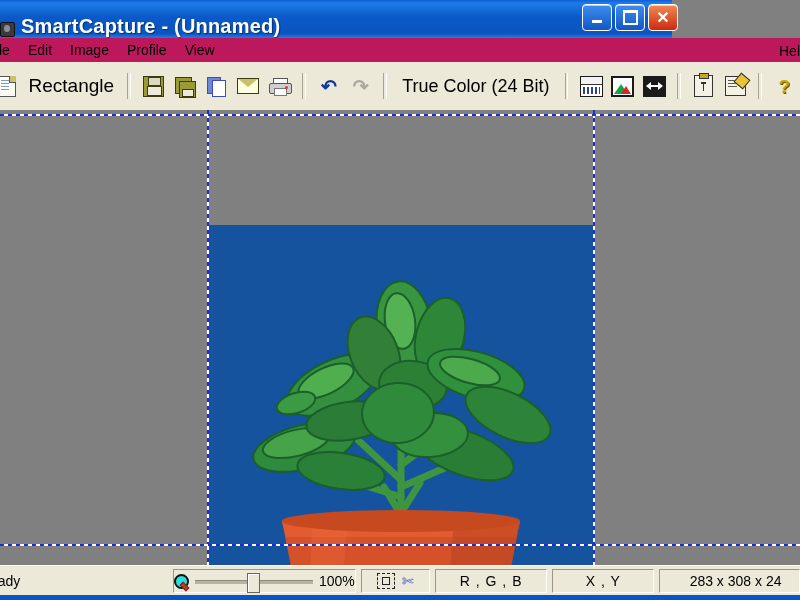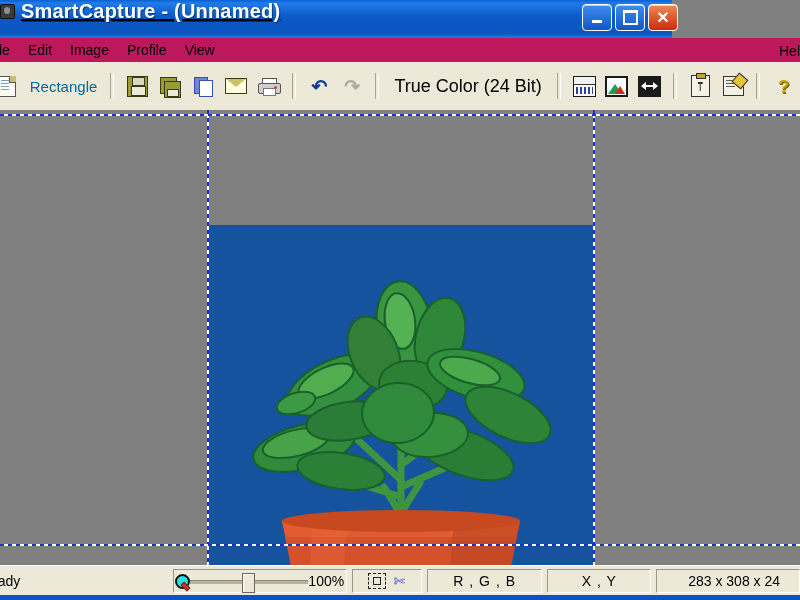--- a/index.html
+++ b/index.html
@@ -7,21 +7,21 @@
     width:800px;height:600px;overflow:hidden;
     font-family:"Liberation Sans", sans-serif;
     background:#808080;
   }
   .app{position:relative;width:800px;height:600px;}
 
   
   .titlebar{
     position:absolute;left:0;top:0;width:672px;height:38px;
     background:linear-gradient(to bottom,#0b5fd4 0%,#1f7ce8 8%,#0a59c8 45%,#0a55c0 88%,#2a7ae6 100%);
-    display:flex;align-items:flex-start;text-decoration:underline;
+    display:flex;align-items:flex-end;
   }
   .title-icon{
     width:20px;height:20px;margin-left:-4px;margin-right:5px;
     position:relative;flex:0 0 auto;
   }
   .title-icon .cam-body{
     position:absolute;left:4px;top:4px;width:13px;height:13px;
     background:#3a3a3a;border:1px solid #101010;border-radius:2px;
   }
   .title-icon .cam-lens{
@@ -57,21 +57,21 @@
   .menu-item.first{margin-left:-10px;}
   .menu-help{position:absolute;right:-6px;top:3px;font-size:14px;padding:2px 6px;}
 
   
   .toolbar{
     position:absolute;left:0;top:62px;width:800px;height:48px;
     background:#ece9d8;border-bottom:1px solid #b9b6a6;
     display:flex;align-items:center;
   }
   .tb-sep{width:2px;height:26px;border-left:1px solid #a9a390;border-right:1px solid #ffffff;margin:0 7px;}
-  .tool-label{font-size:15px;color:#0369a1;white-space:nowrap;padding:0 6px;}
+  .tool-label{font-size:19px;color:#000000;white-space:nowrap;padding:0 6px;}
   .tb-btn{
     width:28px;height:28px;display:flex;align-items:center;justify-content:center;
     margin:0 3px;position:relative;
   }
   .combo-text{font-size:18px;color:#000;white-space:nowrap;padding:0 8px;}
 
   
   .ic-doc{width:16px;height:19px;background:#fdfdf5;border:1px solid #555;position:relative;}
   .ic-doc:before{content:"";position:absolute;left:2px;top:3px;width:8px;height:1px;
     box-shadow:0 3px 0 #7a9ec7,0 6px 0 #7a9ec7,0 9px 0 #7a9ec7;background:#7a9ec7;}
@@ -156,21 +156,21 @@
     position:absolute;left:0;top:565px;width:800px;height:30px;
     background:#ece9d8;border-top:1px solid #ffffff;
     display:flex;align-items:center;
   }
   .sb-panel{
     height:22px;border:1px solid #9a968a;border-right-color:#fff;border-bottom-color:#fff;
     background:#ece9d8;display:flex;align-items:center;justify-content:center;
     font-size:14px;color:#000;margin-right:5px;white-space:nowrap;
   }
   .sb-ready{flex:0 0 auto;width:178px;justify-content:flex-start;padding-left:0;margin-left:-10px;border:none;}
-  .sb-zoom{width:185px;}
+  .sb-zoom{width:185px;gap:6px;}
   .sb-tools{width:74px;gap:7px;}
   .sb-xy{width:110px;letter-spacing:1px;}
   .sb-rgb{width:122px;letter-spacing:1px;}
   .sb-dims{width:140px;margin-right:0;padding-left:12px;}
   .mag{width:15px;height:15px;position:relative;flex:0 0 auto;}
   .mag .ring{position:absolute;left:0;top:0;width:11px;height:11px;border:2px solid #111;border-radius:50%;background:#29e0e0;}
   .mag .handle{position:absolute;right:0;bottom:0;width:7px;height:3px;background:#c0392b;transform:rotate(45deg);border:1px solid #7b241c;}
   .slider{position:relative;width:118px;height:16px;flex:0 0 auto;}
   .slider .track{position:absolute;left:0;top:7px;width:118px;height:3px;background:#b7b3a3;border-top:1px solid #8d8a7c;}
   .slider .thumb{position:absolute;left:52px;top:0;width:11px;height:18px;background:#ece9d8;border:1px solid #6b6859;box-shadow:inset 1px 1px 0 #fff;}

